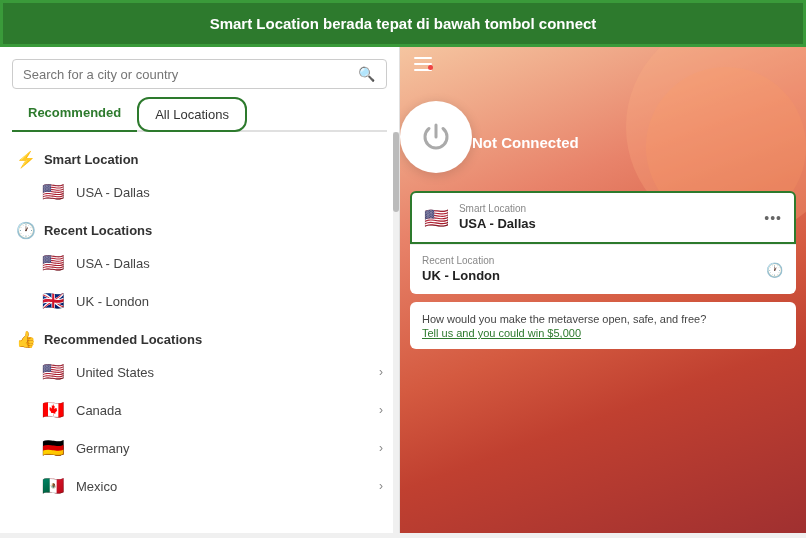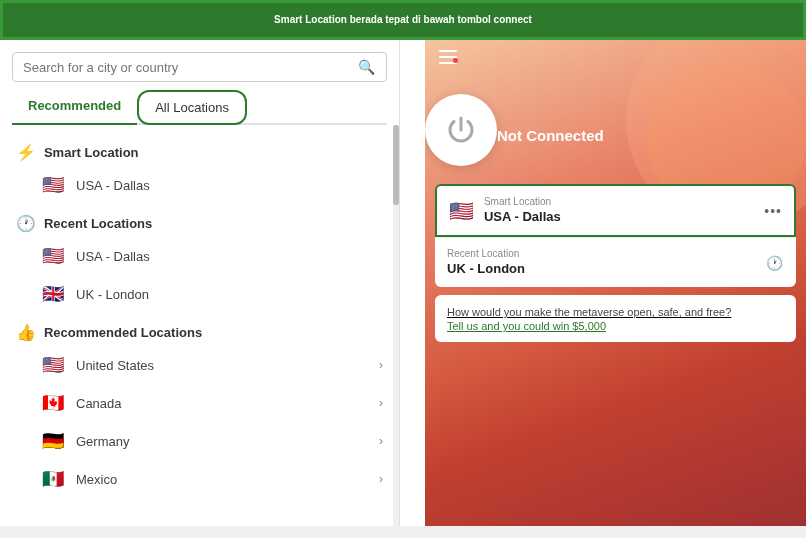--- a/index.html
+++ b/index.html
@@ -10,33 +10,32 @@
       height: 538px;
       overflow: hidden;
       position: relative;
     }
 
     
     .top-banner {
       background: #2d7a2d;
       color: white;
       text-align: center;
-      font-size: 10px;
+      font-size: 15px;
       font-weight: 600;
       padding: 10px 20px;
       line-height: 1.4;
       border: 3px solid #3a9a3a;
     }
 
     
     .main-container {
       display: flex;
       height: calc(538px - 52px);
       background: #fff;
-      gap: 25px;
     }
 
     
     .left-panel {
       width: 400px;
       background: #fff;
       display: flex;
       flex-direction: column;
       border-right: 1px solid #e0e0e0;
       overflow: hidden;
@@ -327,21 +326,20 @@
     }
 
     
     .bottom-ad {
       background: #fff;
       margin: 8px 10px 10px 10px;
       border-radius: 6px;
       padding: 10px 12px;
       position: relative;
       z-index: 2;
-      text-decoration: underline;
     }
 
     .ad-text {
       font-size: 11px;
       color: #444;
       line-height: 1.4;
     }
 
     .ad-link {
       font-size: 11px;

